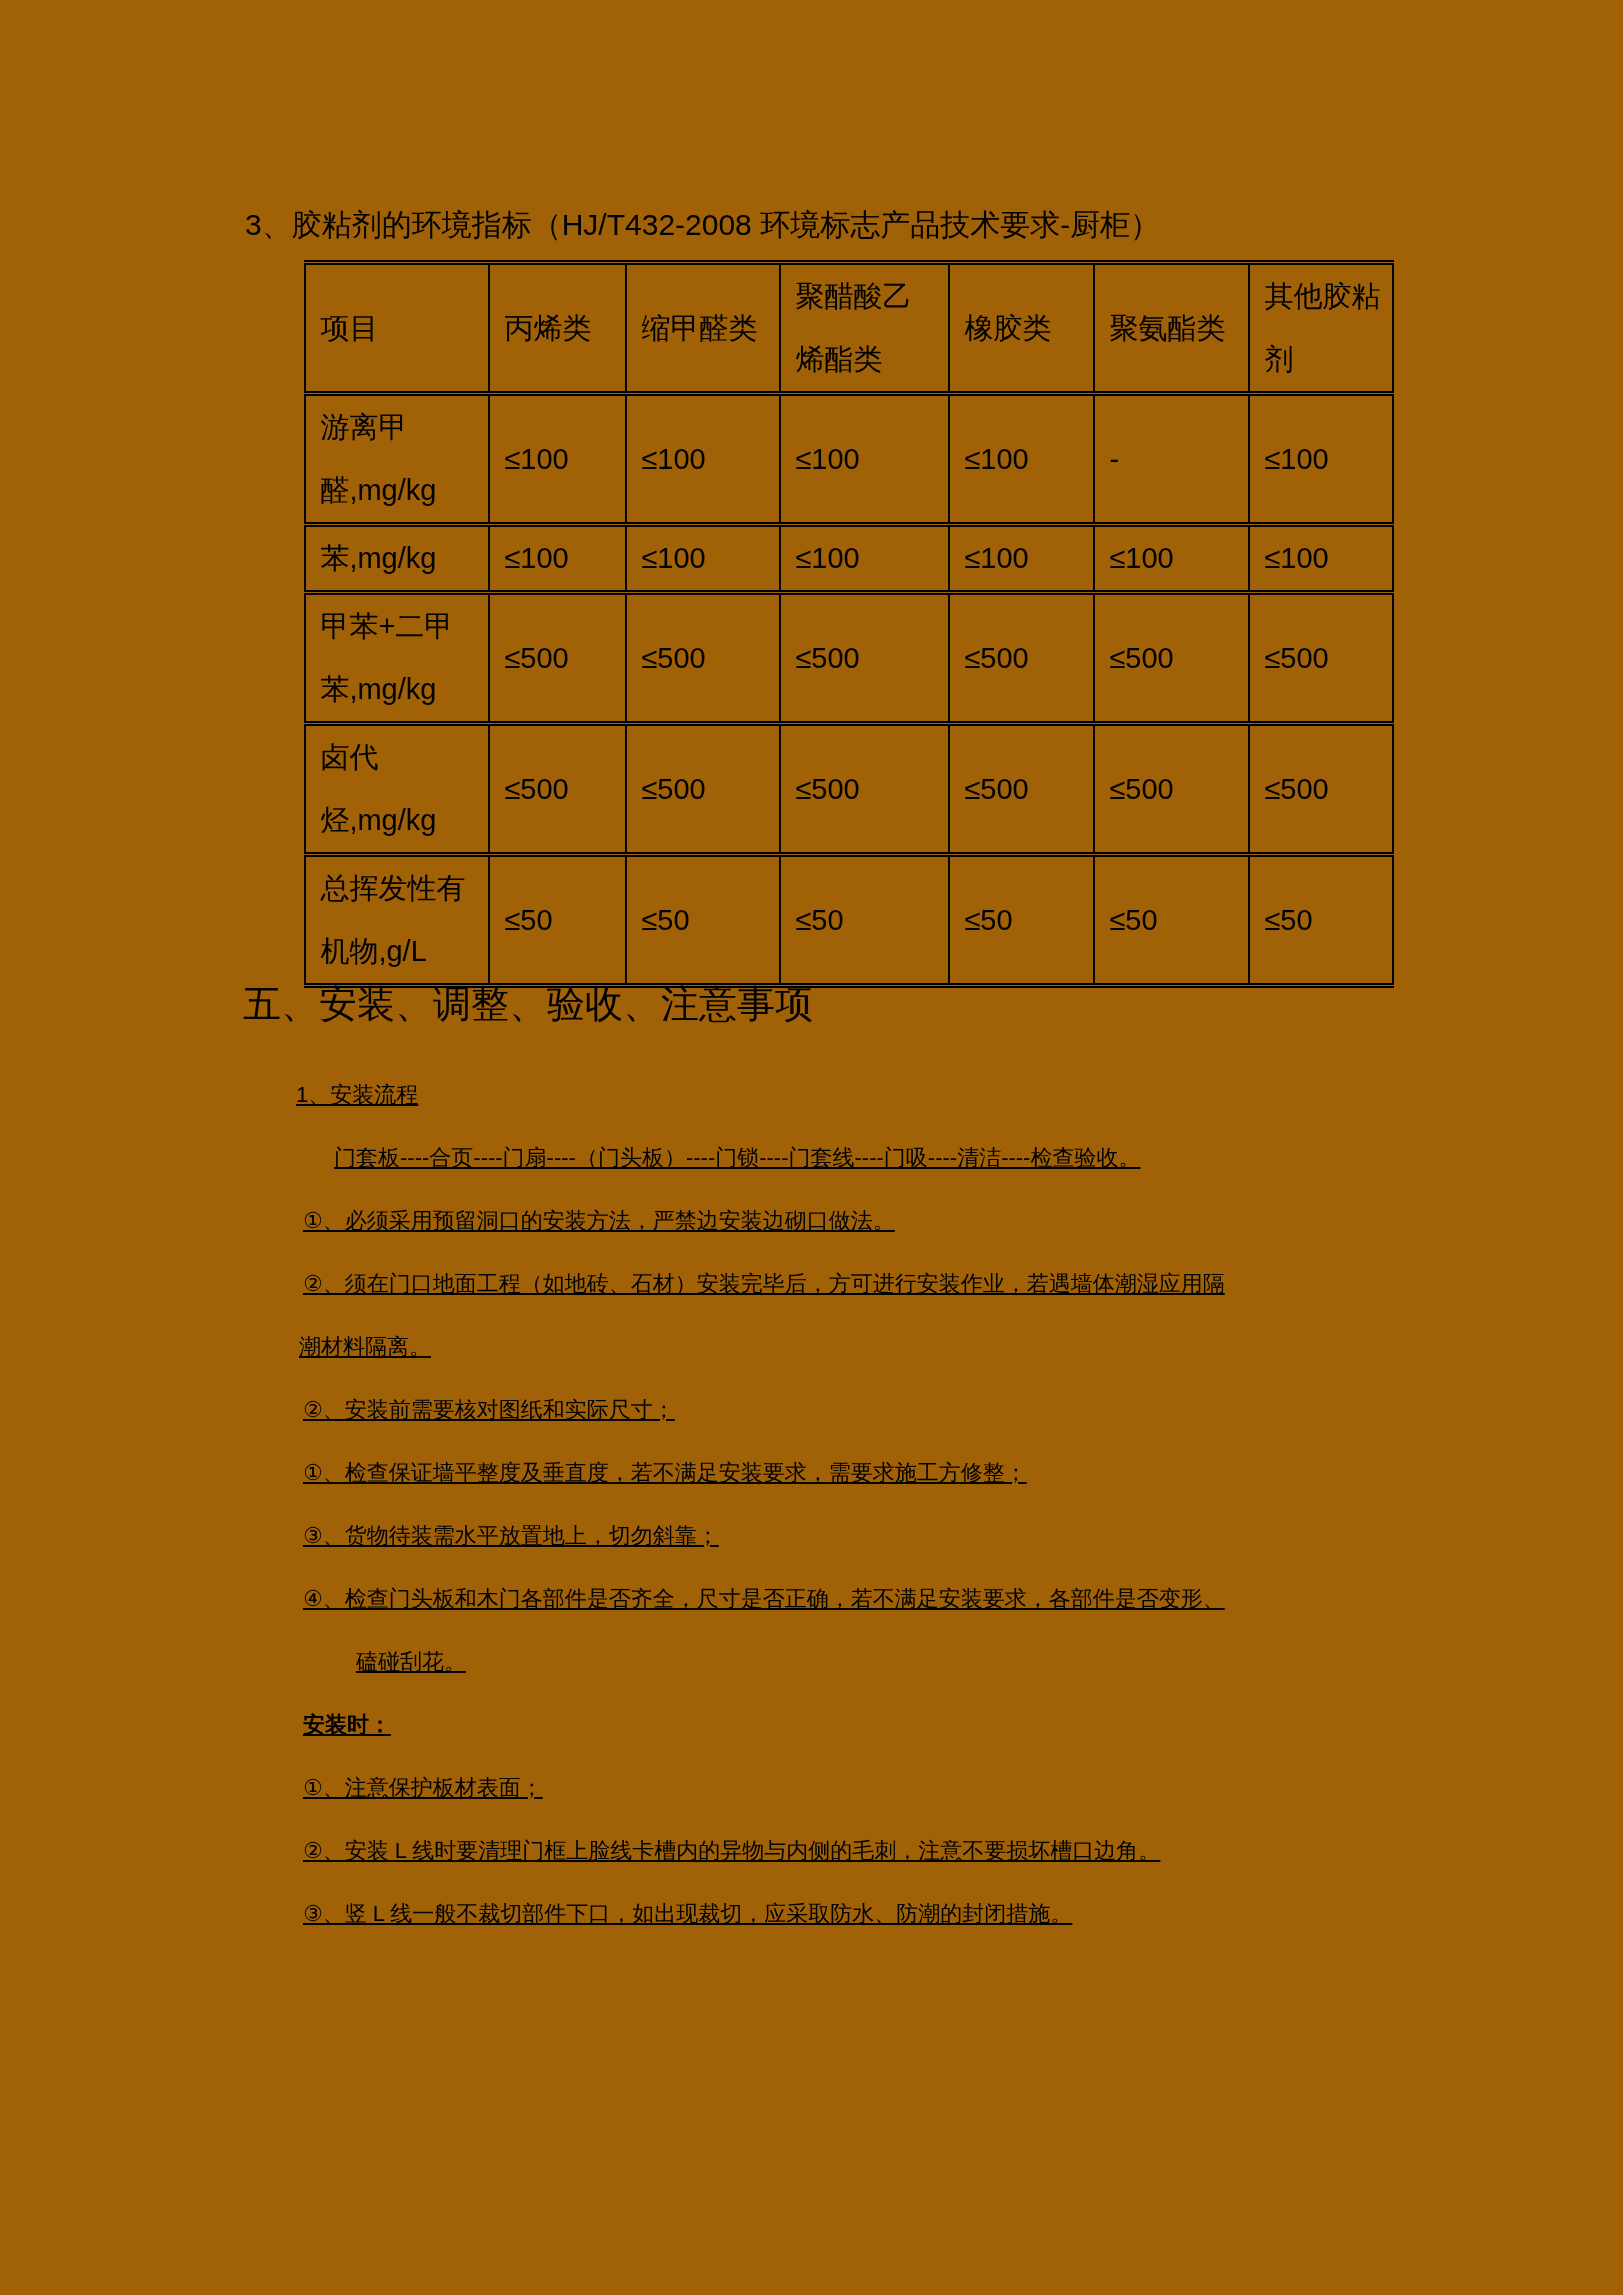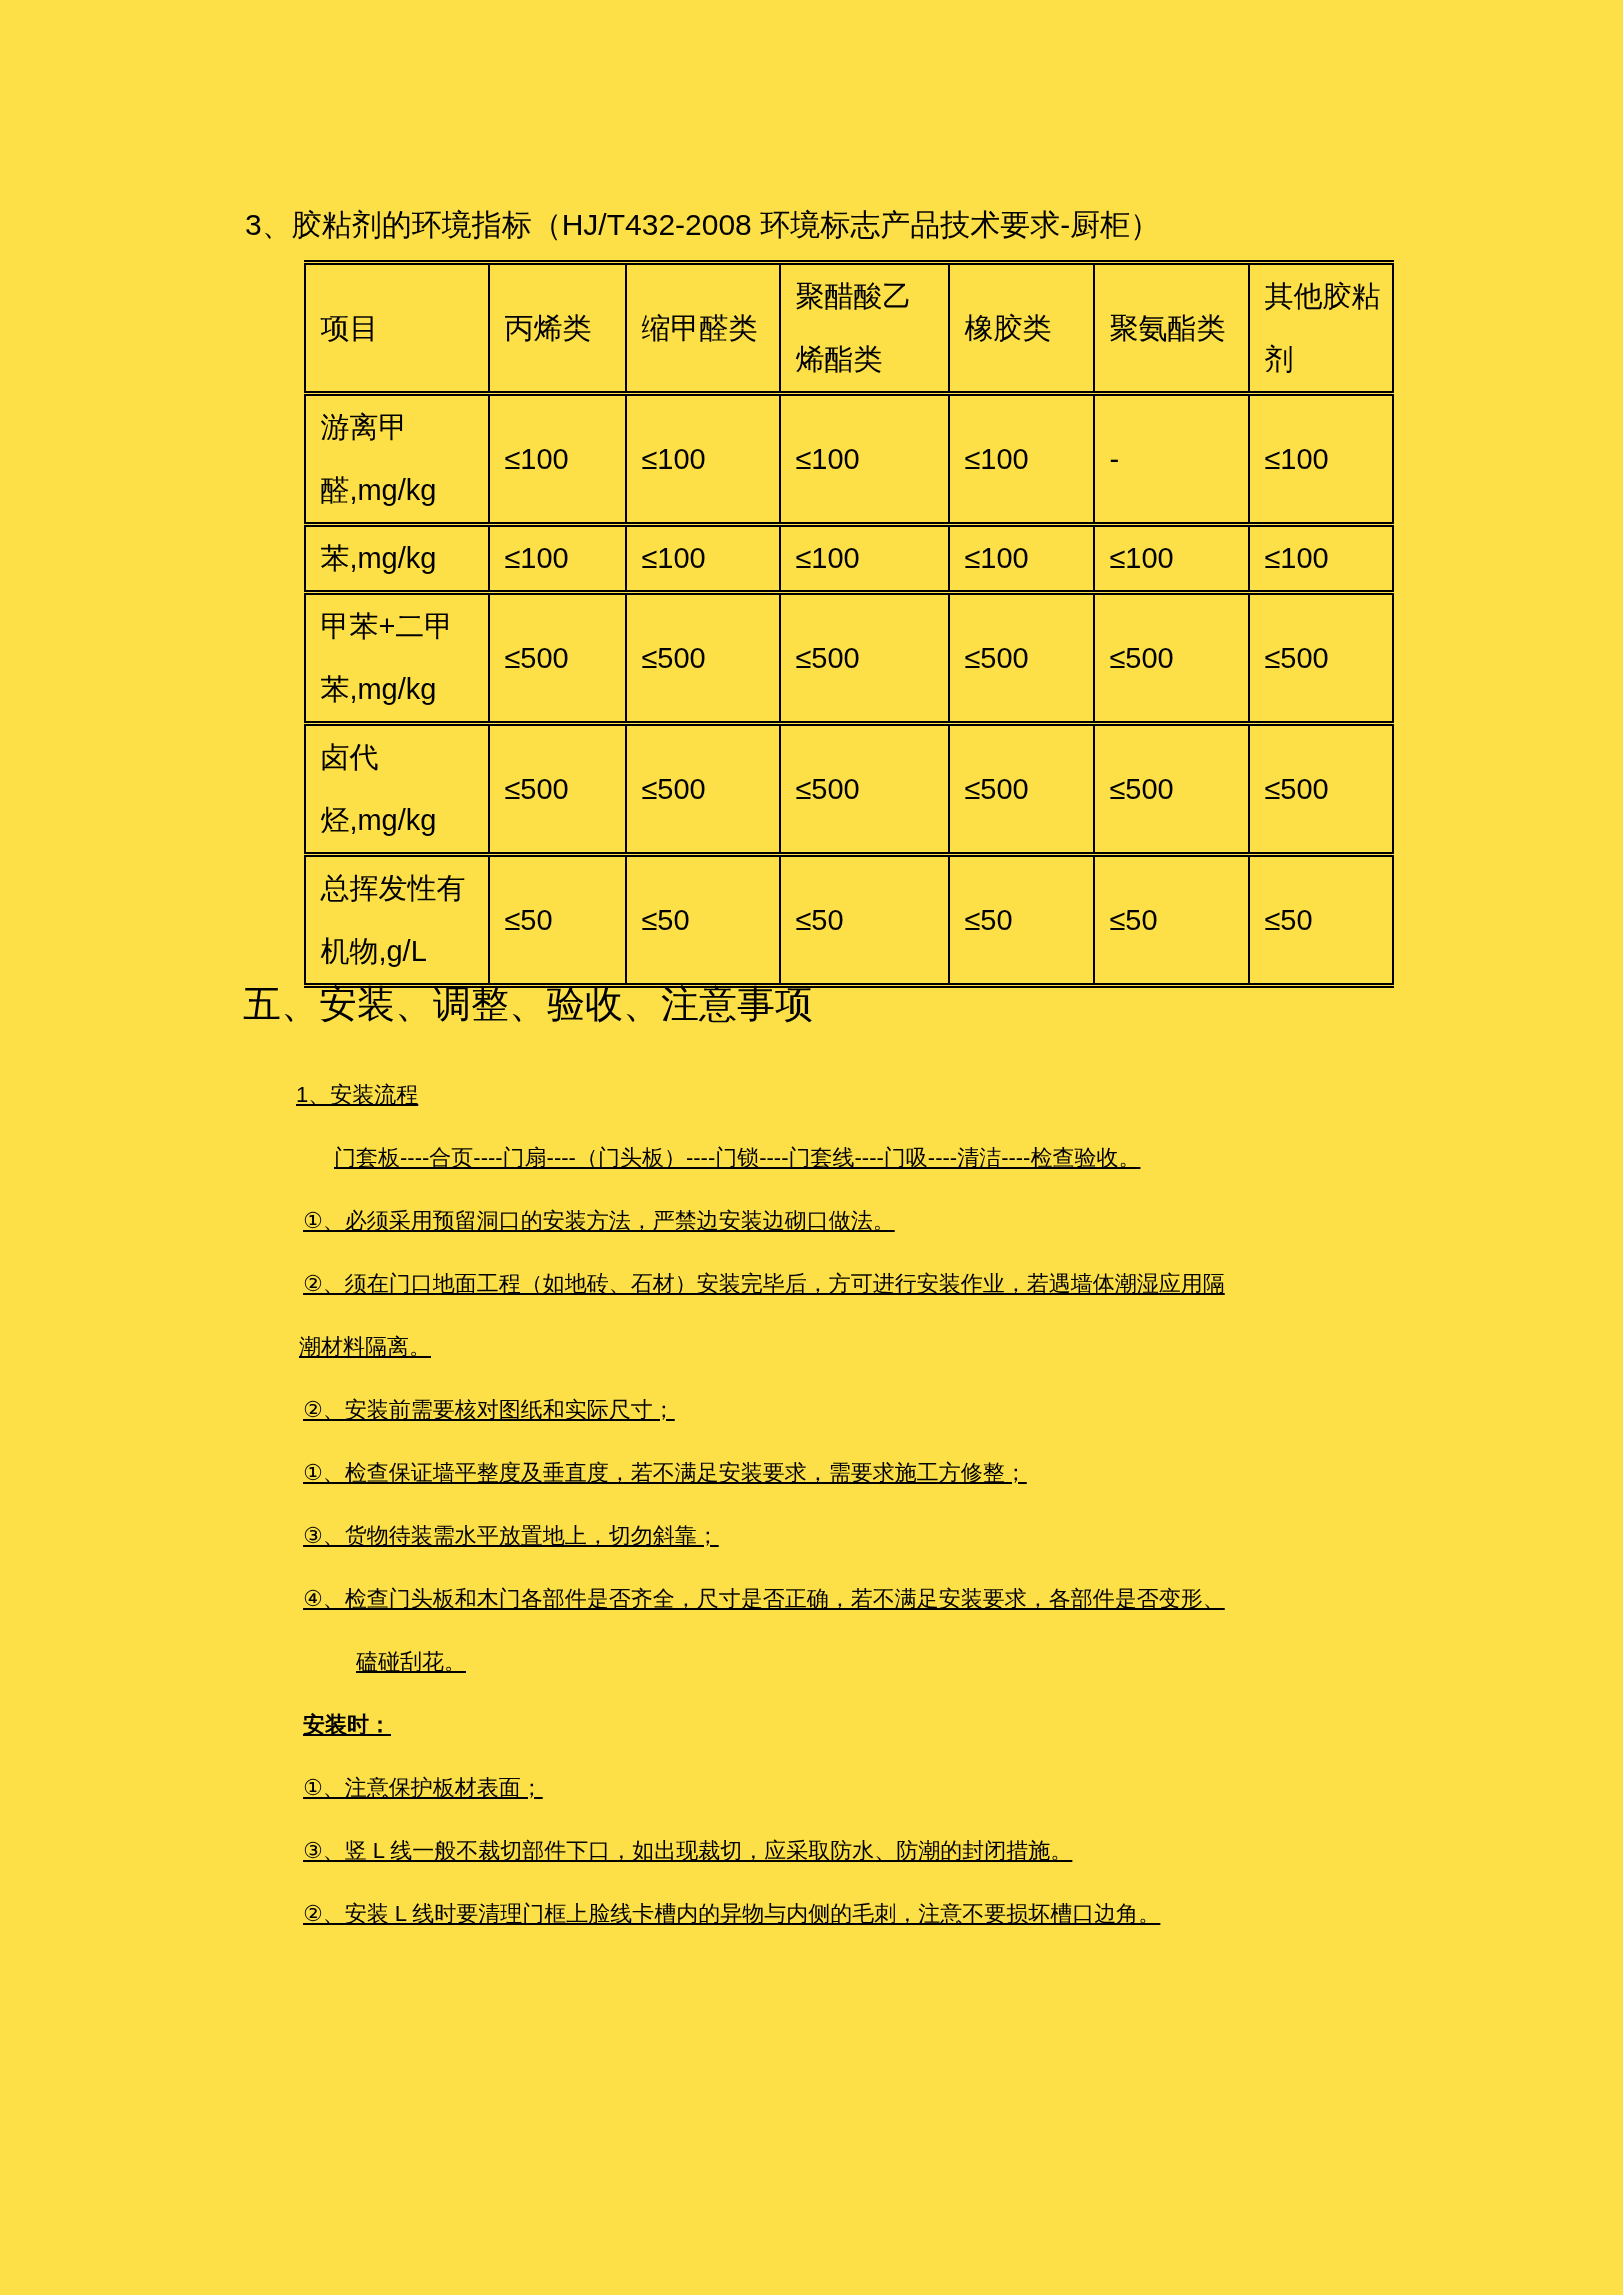--- a/index.html
+++ b/index.html
@@ -4,21 +4,21 @@
 <style>
   html, body {
     margin: 0;
     padding: 0;
     background: #ffffff;
   }
   .page {
     position: relative;
     width: 1623px;
     height: 2295px;
-    background: #fde047;
+    background: #a16207;
     color: #000000;
     font-family: "Liberation Sans", "DejaVu Sans", sans-serif;
     overflow: hidden;
   }
   .doc-title {
     position: absolute;
     left: 245px;
     top: 207px;
     font-size: 30px;
     line-height: 1.2;
@@ -164,18 +164,18 @@
     <div class="line in-item">①、必须采用预留洞口的安装方法，严禁边安装边砌口做法。</div>
     <div class="line in-item">②、须在门口地面工程（如地砖、石材）安装完毕后，方可进行安装作业，若遇墙体潮湿应用隔</div>
     <div class="line in-cont">潮材料隔离。</div>
     <div class="line in-item">②、安装前需要核对图纸和实际尺寸；</div>
     <div class="line in-item">①、检查保证墙平整度及垂直度，若不满足安装要求，需要求施工方修整；</div>
     <div class="line in-item">③、货物待装需水平放置地上，切勿斜靠；</div>
     <div class="line in-item">④、检查门头板和木门各部件是否齐全，尺寸是否正确，若不满足安装要求，各部件是否变形、</div>
     <div class="line in-deep">磕碰刮花。</div>
     <div class="line in-title bold">安装时：</div>
     <div class="line in-item">①、注意保护板材表面；</div>
+    <div class="line in-item">②、安装 L 线时要清理门框上脸线卡槽内的异物与内侧的毛刺，注意不要损坏槽口边角。</div>
     <div class="line in-item">③、竖 L 线一般不裁切部件下口，如出现裁切，应采取防水、防潮的封闭措施。</div>
-    <div class="line in-item">②、安装 L 线时要清理门框上脸线卡槽内的异物与内侧的毛刺，注意不要损坏槽口边角。</div>
   </div>
 
 </div>
 
 
 </body></html>

